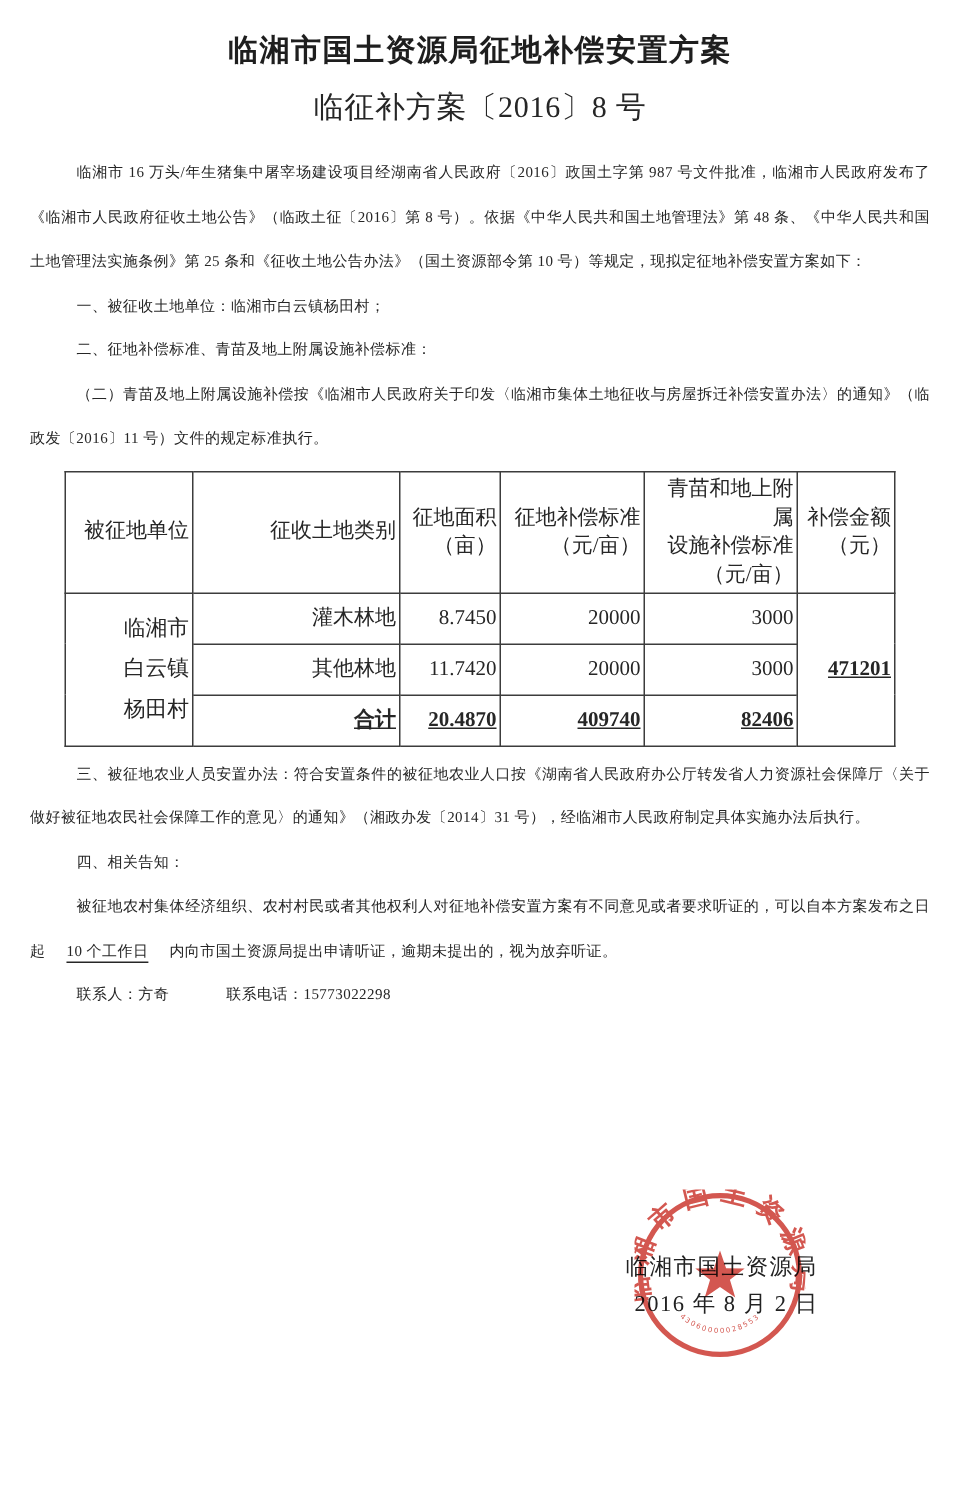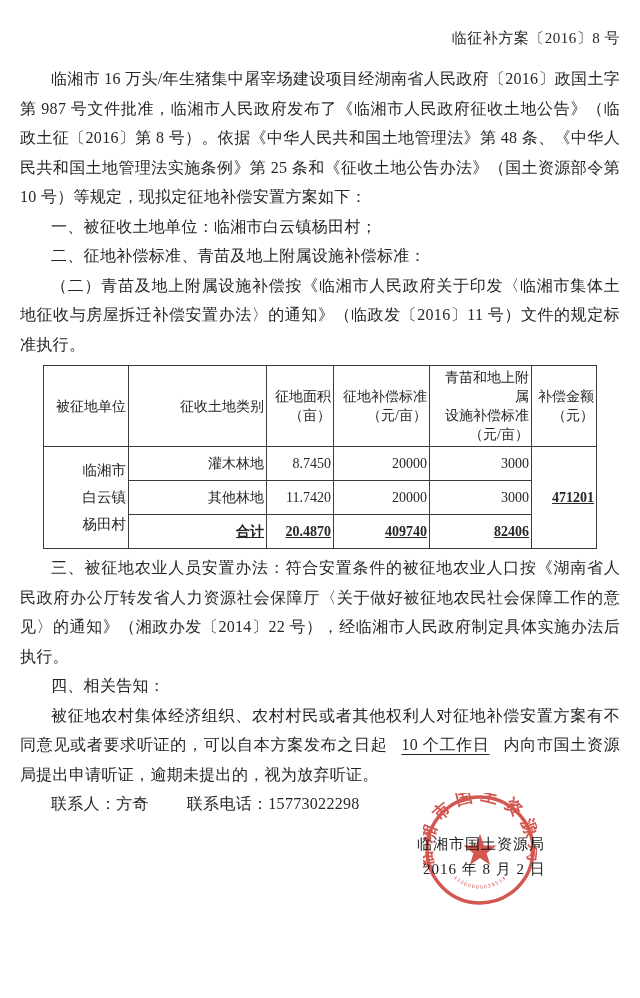--- a/index.html
+++ b/index.html
@@ -16,27 +16,27 @@
   .doc-title{
     margin:2px 0 0 0;
     text-align:center;
     font-size:20px;
     font-weight:700;
     letter-spacing:1px;
     color:#1e1e1e;
   }
   .doc-number{
     margin-top:11px;
-    text-align:right;
-    font-size:15px;
+    text-align:center;
+    font-size:20px;
     letter-spacing:0.5px;
   }
   .body-text p{
     margin:0;
-    font-size:16px;
+    font-size:10px;
     line-height:29.5px;
     text-align:justify;
     text-indent:31px;
     letter-spacing:0.3px;
   }
   .body-text p.first{margin-top:16px;}
   .underline-fill{
     text-decoration:underline;
     text-underline-offset:4px;
     padding:0 14px;
@@ -77,20 +77,21 @@
     width:114px;height:114px;
     mix-blend-mode:multiply;
     opacity:0.9;
   }
 </style>
 </head>
 <body>
 
 <div class="page">
   <div class="content">
+    <h1 class="doc-title">临湘市国土资源局征地补偿安置方案</h1>
     <div class="doc-number">临征补方案〔2016〕8 号</div>
 
     <div class="body-text">
       <p class="first">临湘市 16 万头/年生猪集中屠宰场建设项目经湖南省人民政府〔2016〕政国土字第 987 号文件批准，临湘市人民政府发布了《临湘市人民政府征收土地公告》（临政土征〔2016〕第 8 号）。依据《中华人民共和国土地管理法》第 48 条、《中华人民共和国土地管理法实施条例》第 25 条和《征收土地公告办法》（国土资源部令第 10 号）等规定，现拟定征地补偿安置方案如下：</p>
       <p>一、被征收土地单位：临湘市白云镇杨田村；</p>
       <p>二、征地补偿标准、青苗及地上附属设施补偿标准：</p>
       <p>（二）青苗及地上附属设施补偿按《临湘市人民政府关于印发〈临湘市集体土地征收与房屋拆迁补偿安置办法〉的通知》（临政发〔2016〕11 号）文件的规定标准执行。</p>
     </div>
 
     <div class="comp-table-wrap">
@@ -137,21 +138,21 @@
             <td class="datacell bold">合计</td>
             <td class="datacell bold">20.4870</td>
             <td class="datacell bold">409740</td>
             <td class="datacell bold">82406</td>
           </tr>
         </tbody>
       </table>
     </div>
 
     <div class="body-text">
-      <p>三、被征地农业人员安置办法：符合安置条件的被征地农业人口按《湖南省人民政府办公厅转发省人力资源社会保障厅〈关于做好被征地农民社会保障工作的意见〉的通知》（湘政办发〔2014〕22 号），经临湘市人民政府制定具体实施办法后执行。</p>
+      <p>三、被征地农业人员安置办法：符合安置条件的被征地农业人口按《湖南省人民政府办公厅转发省人力资源社会保障厅〈关于做好被征地农民社会保障工作的意见〉的通知》（湘政办发〔2014〕31 号），经临湘市人民政府制定具体实施办法后执行。</p>
       <p>四、相关告知：</p>
       <p><span>被征地农村集体经济组织、农村村民或者其他权利人对征地补偿安置方案有不同意见或者要求听证的，可以自本方案发布之日起</span><span class="underline-fill">10 个工作日</span><span>内向市国土资源局提出申请听证，逾期未提出的，视为放弃听证。</span></p>
       <p><span>联系人：</span><span>方奇</span><span class="contact-gap"></span><span>联系电话：</span><span>15773022298</span></p>
     </div>
   </div>
 
   <div class="signature" id="sig-org">临湘市国土资源局</div>
   <div class="signature" id="sig-date">2016 年 8 月 2 日</div>
 
   <svg class="seal" viewBox="0 0 112 112">

